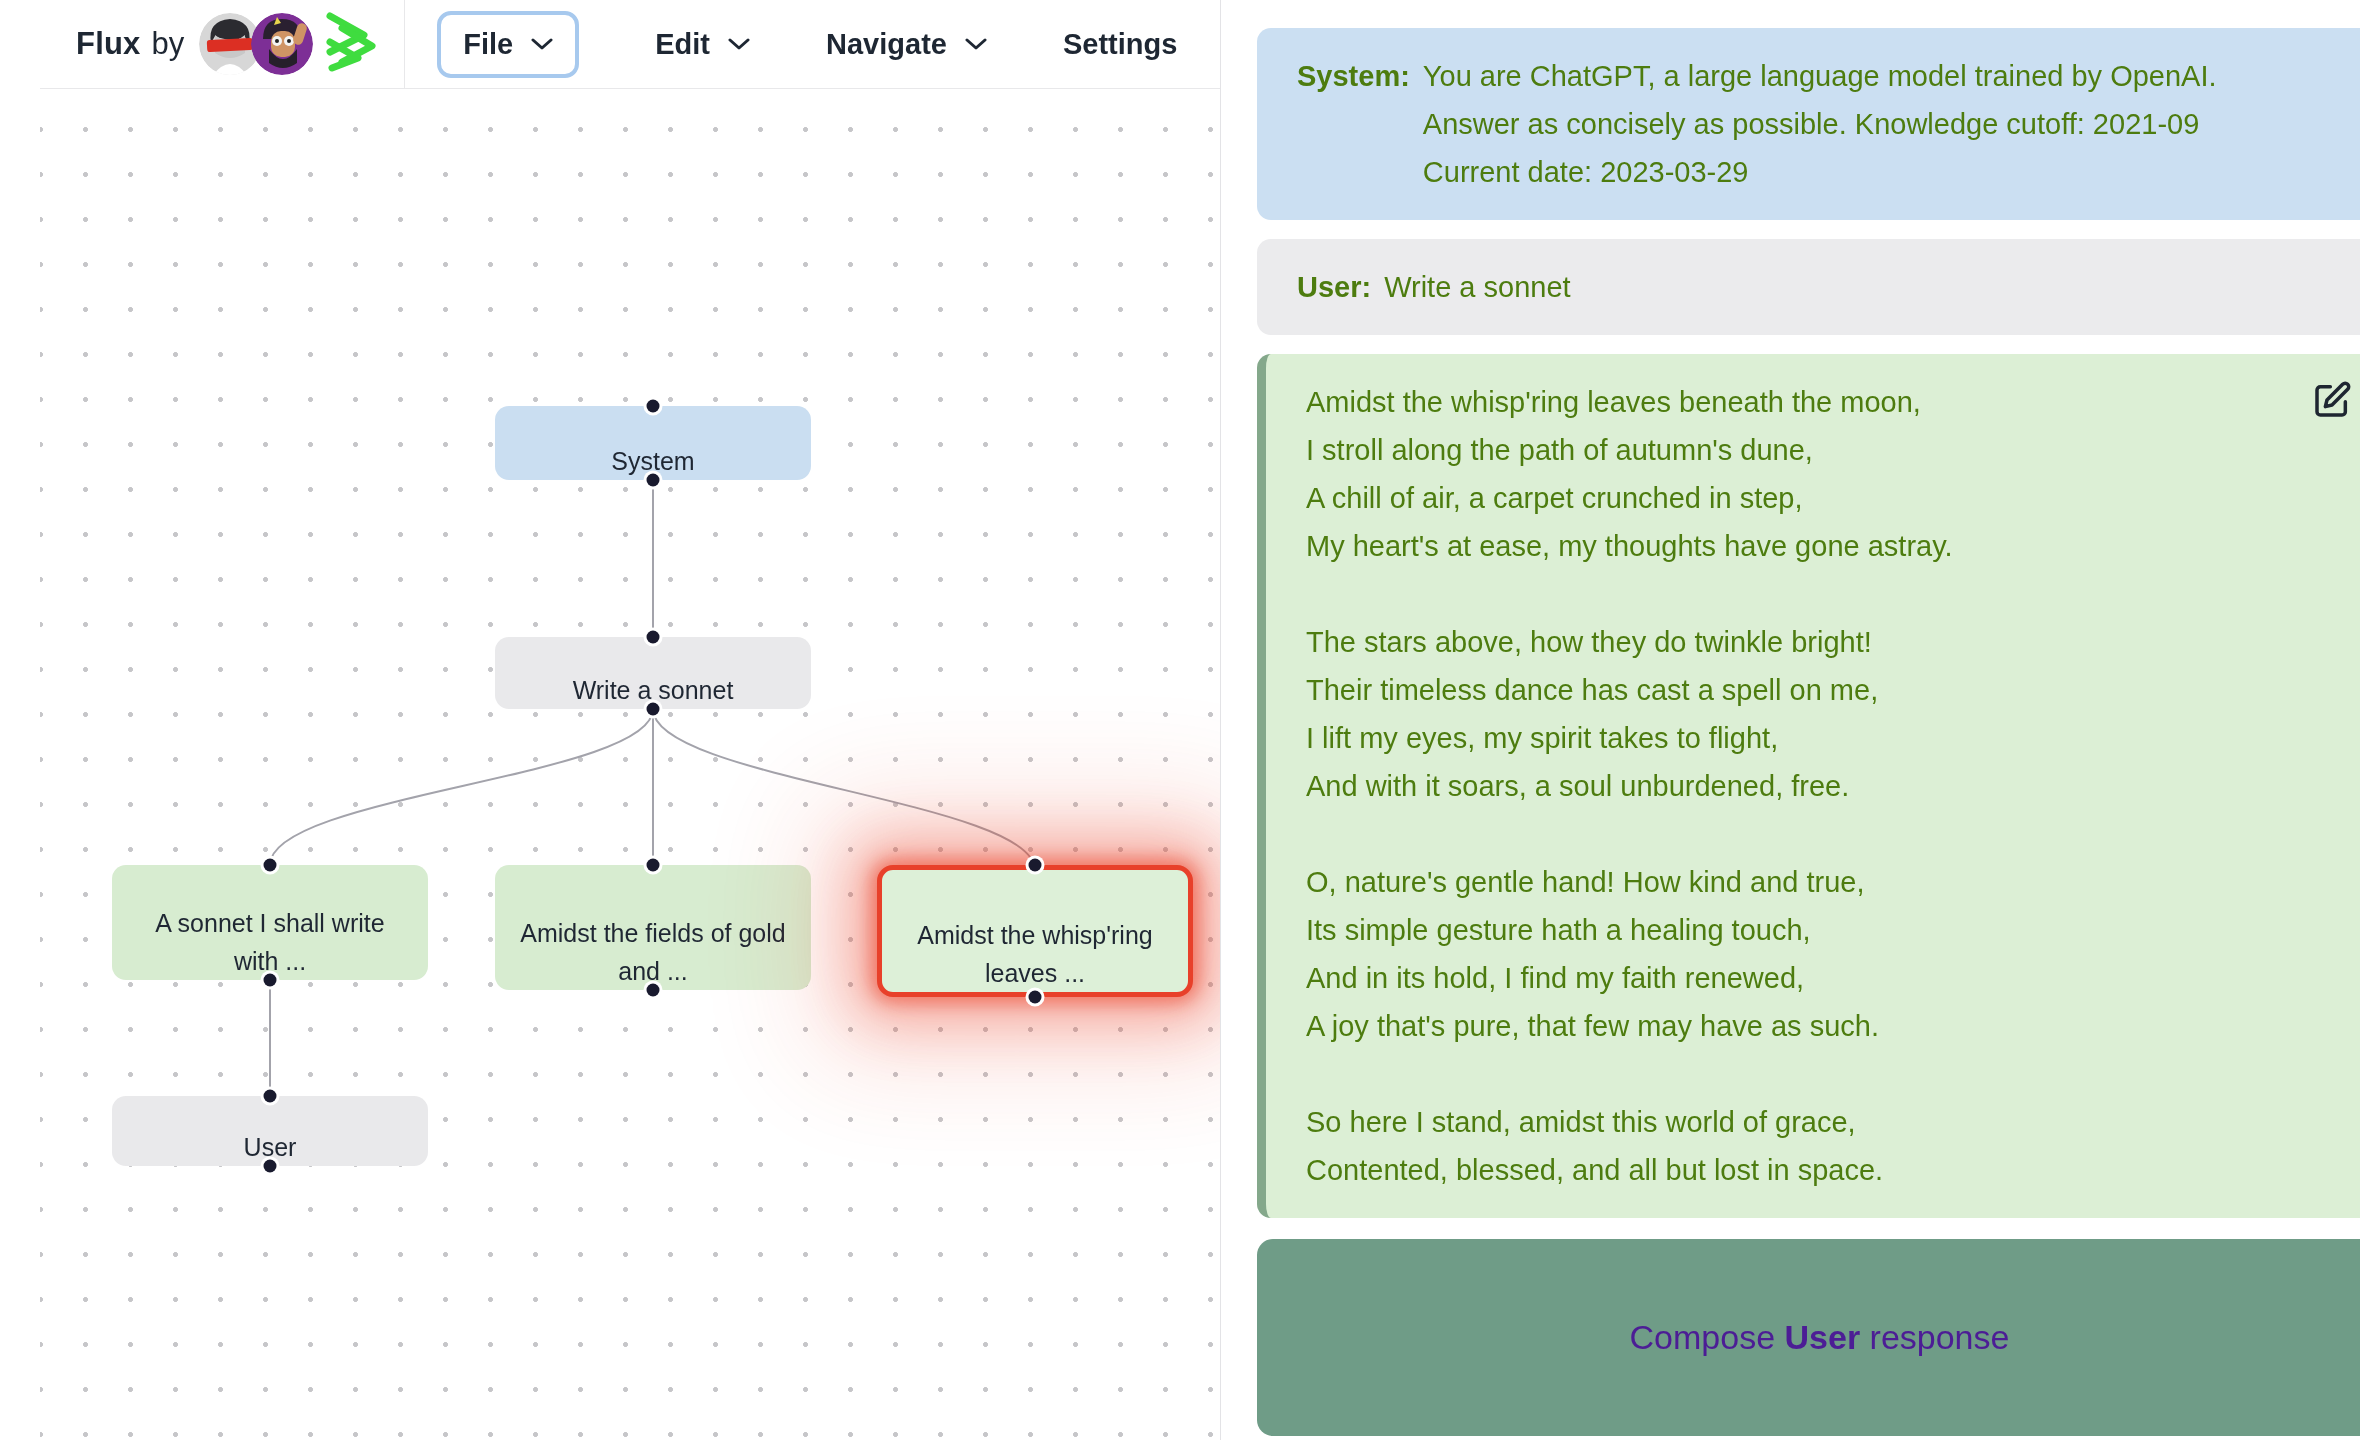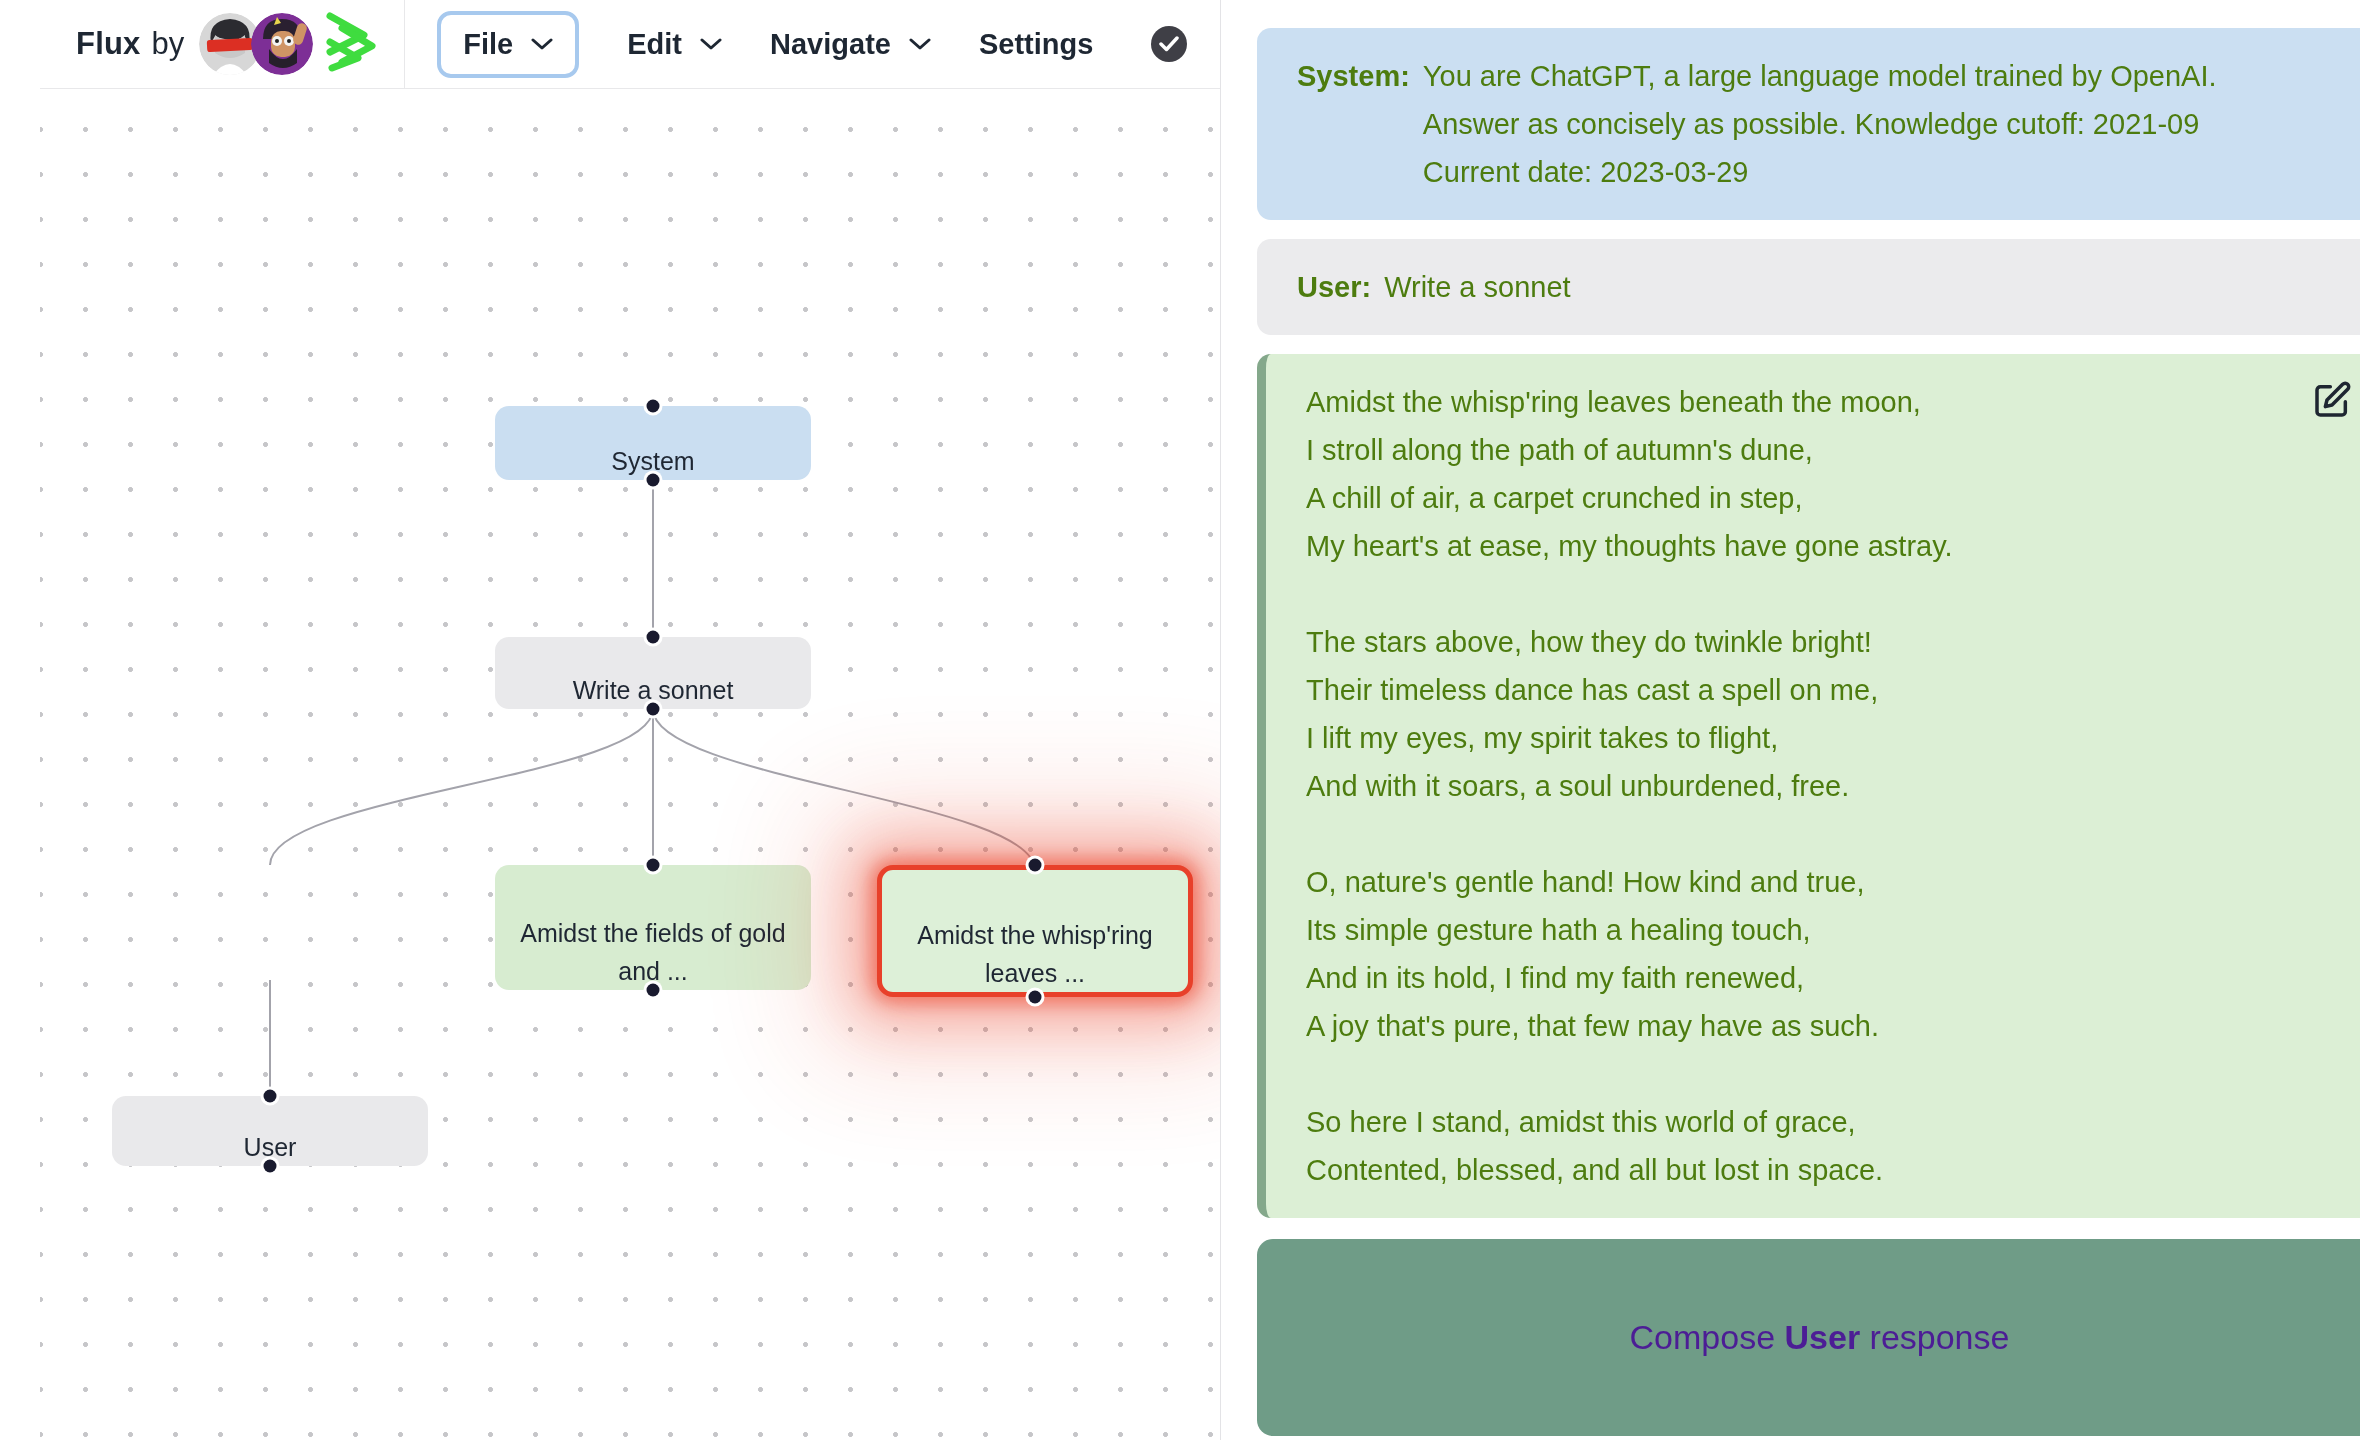--- a/index.html
+++ b/index.html
@@ -10,21 +10,21 @@
   
   .canvas-pane { width:1181px; height:1440px; border-right:1px solid #e3e3e6; display:flex; flex-direction:column; }
   .topbar { height:89px; border-bottom:1px solid #e8e8ea; display:flex; align-items:center; padding:0 0 0 36px; background:#fff; flex:none; }
   .brand { display:flex; align-items:center; gap:11px; font-size:31px; }
   .brand .flux { font-weight:700; letter-spacing:.2px; }
   .avatars { display:flex; align-items:center; margin-left:4px; }
   .avatar { width:62px; height:62px; border-radius:50%; overflow:hidden; flex:none; }
   .avatar + .avatar { margin-left:-10px; }
   .logo-chevrons { margin-left:-6px; }
   .topbar-divider { width:1px; height:89px; background:#e8e8ea; margin-left:22px; flex:none; }
-  .menu { display:flex; align-items:center; margin-left:32px; gap:48px; }
+  .menu { display:flex; align-items:center; margin-left:32px; gap:76px; }
   .menu-item { display:flex; align-items:center; gap:18px; font-size:29px; font-weight:600; color:#1e2733; cursor:pointer; background:none; border:none; font-family:inherit; }
   .menu-item.active { border:4px solid #a7c9ee; border-radius:14px; padding:13px 22px; }
   .check-badge { width:36px; height:36px; border-radius:50%; background:#3f3f46; display:flex; align-items:center; justify-content:center; margin-left:10px; }
 
   .canvas { position:relative; flex:1; overflow:hidden; background:#fff;
     background-image:radial-gradient(circle, #c6c6c9 2.2px, transparent 2.6px);
     background-size:45px 45px; background-position:23px 18px; }
   .edges { position:absolute; left:0; top:0; z-index:1; }
   .edges path { fill:none; stroke:#a3a3ab; stroke-width:2px; }
 
@@ -135,20 +135,25 @@
         <span>System</span>
         <span class="handle bottom"></span>
       </div>
 
       <div class="node node-user single" style="left:455px; top:548px; height:72px;">
         <span class="handle top"></span>
         <span>Write a sonnet</span>
         <span class="handle bottom"></span>
       </div>
 
+      <div class="node node-gpt double" style="left:72px; top:776px;">
+        <span class="handle top"></span>
+        <span>A sonnet I shall write with ...</span>
+        <span class="handle bottom"></span>
+      </div>
 
       <div class="node node-gpt double" style="left:455px; top:776px; height:125px;">
         <span class="handle top"></span>
         <span>Amidst the fields of gold and ...</span>
         <span class="handle bottom"></span>
       </div>
 
       <div class="node node-gpt double selected" style="left:837px; top:776px;">
         <span class="handle top"></span>
         <span>Amidst the whisp'ring leaves ...</span>

